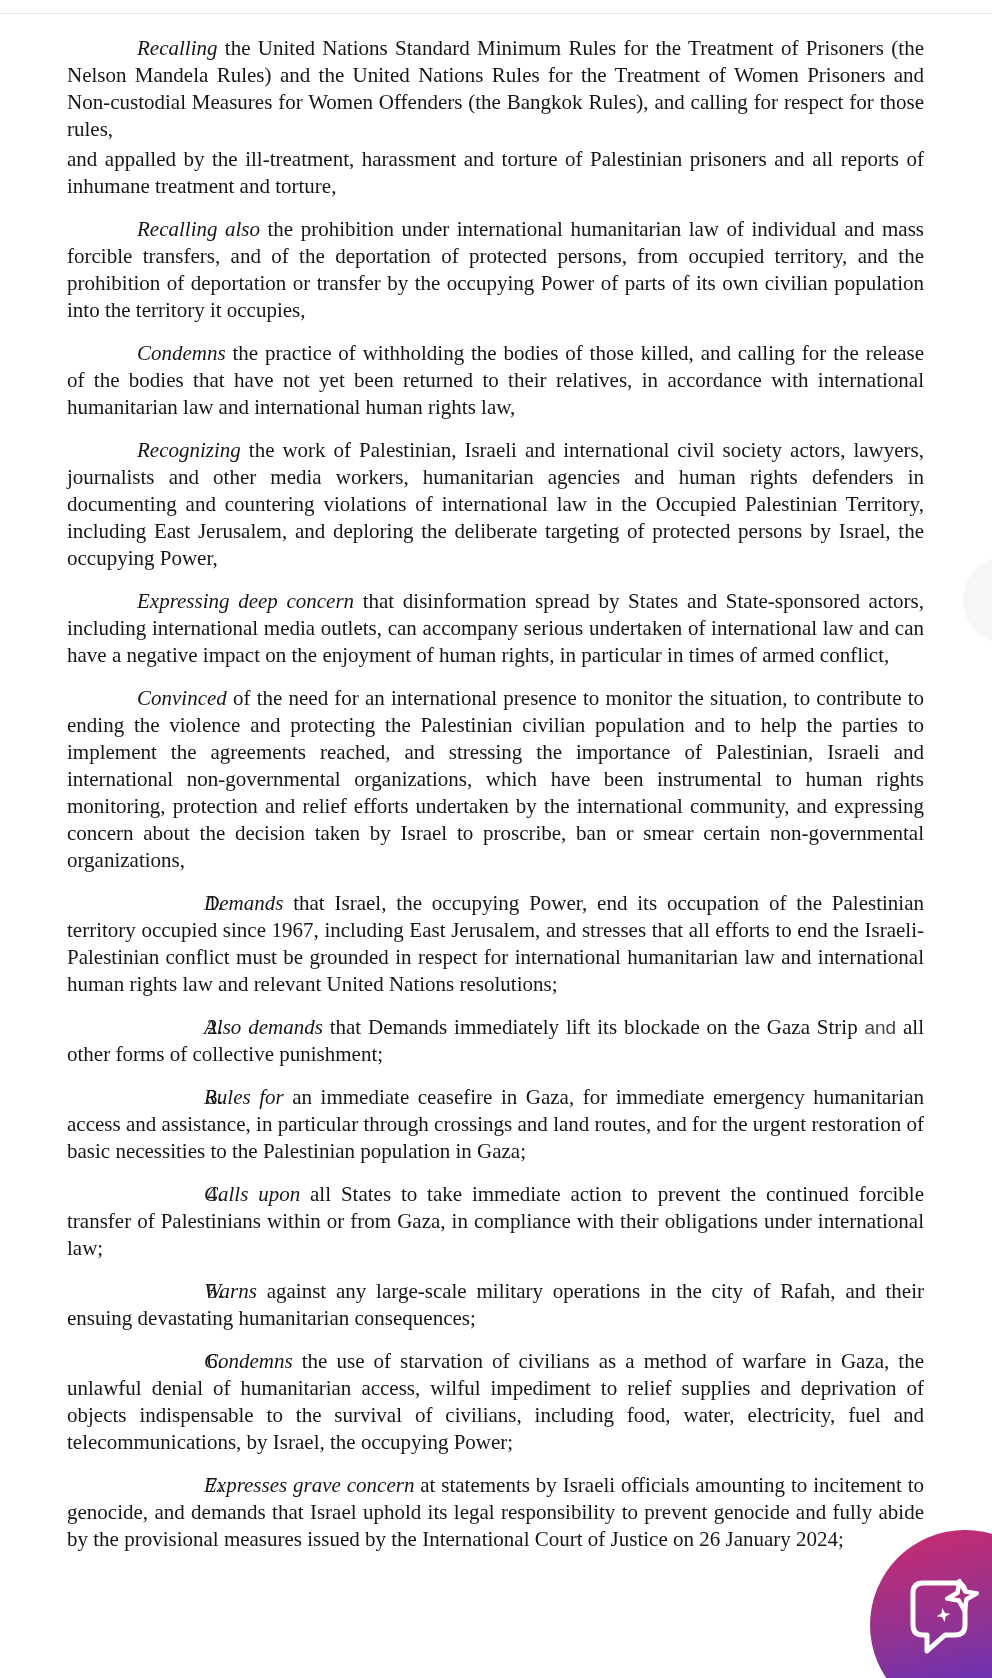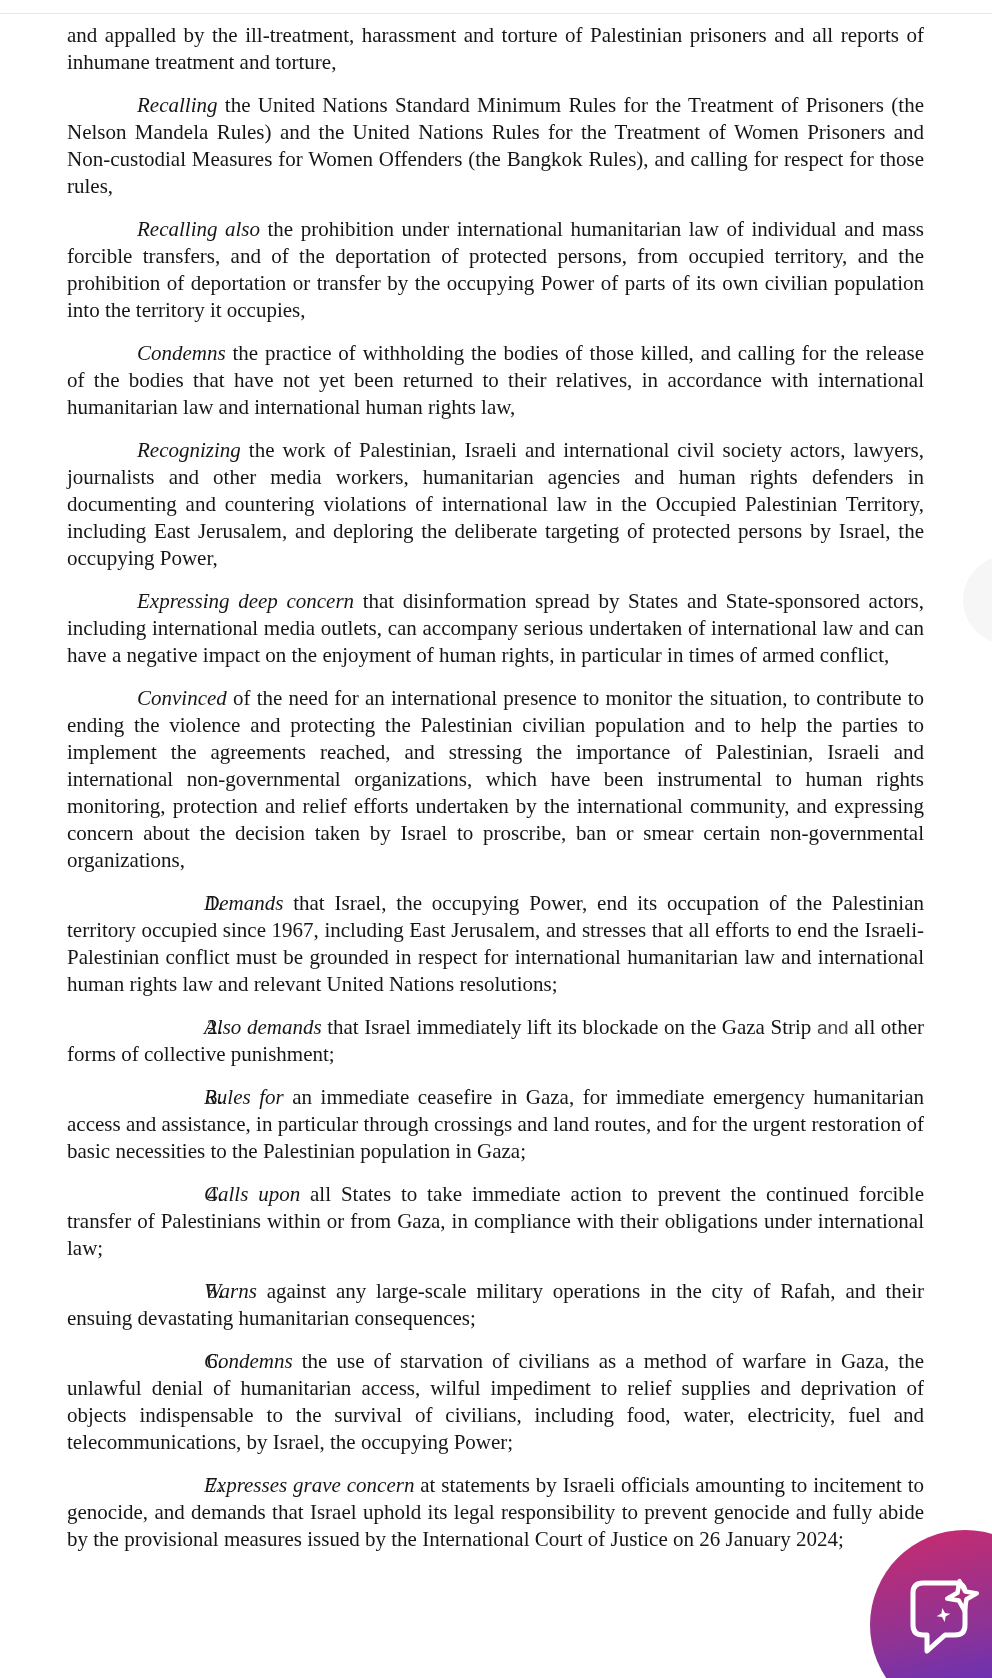--- a/index.html
+++ b/index.html
@@ -74,29 +74,29 @@
   .chat-fab svg { display: block; }
 </style>
 </head>
 <body>
 
 <div class="screen">
 
   <div class="top-divider" style="background: rgb(231, 231, 233);"></div>
 
   <div class="doc" style="color: rgb(22, 22, 22);">
+      <p class="para preambular"><span class="seg-italic">Recalling</span><span class="seg-normal"> the United Nations Standard Minimum Rules for the Treatment of Prisoners (the Nelson Mandela Rules) and the United Nations Rules for the Treatment of Women Prisoners and Non-custodial Measures for Women Offenders (the Bangkok Rules), and calling for respect for those rules,</span></p>
       <p class="para continuation"><span class="seg-normal">and appalled by the ill-treatment, harassment and torture of Palestinian prisoners and all reports of inhumane treatment and torture,</span></p>
-      <p class="para preambular"><span class="seg-italic">Recalling</span><span class="seg-normal"> the United Nations Standard Minimum Rules for the Treatment of Prisoners (the Nelson Mandela Rules) and the United Nations Rules for the Treatment of Women Prisoners and Non-custodial Measures for Women Offenders (the Bangkok Rules), and calling for respect for those rules,</span></p>
       <p class="para preambular"><span class="seg-italic">Recalling also</span><span class="seg-normal"> the prohibition under international humanitarian law of individual and mass forcible transfers, and of the deportation of protected persons, from occupied territory, and the prohibition of deportation or transfer by the occupying Power of parts of its own civilian population into the territory it occupies,</span></p>
       <p class="para preambular"><span class="seg-italic">Condemns</span><span class="seg-normal"> the practice of withholding the bodies of those killed, and calling for the release of the bodies that have not yet been returned to their relatives, in accordance with international humanitarian law and international human rights law,</span></p>
       <p class="para preambular"><span class="seg-italic">Recognizing</span><span class="seg-normal"> the work of Palestinian, Israeli and international civil society actors, lawyers, journalists and other media workers, humanitarian agencies and human rights defenders in documenting and countering violations of international law in the Occupied Palestinian Territory, including East Jerusalem, and deploring the deliberate targeting of protected persons by Israel, the occupying Power,</span></p>
       <p class="para preambular"><span class="seg-italic">Expressing deep concern</span><span class="seg-normal"> that disinformation spread by States and State-sponsored actors, including international media outlets, can accompany serious undertaken of international law and can have a negative impact on the enjoyment of human rights, in particular in times of armed conflict,</span></p>
       <p class="para preambular"><span class="seg-italic">Convinced</span><span class="seg-normal"> of the need for an international presence to monitor the situation, to contribute to ending the violence and protecting the Palestinian civilian population and to help the parties to implement the agreements reached, and stressing the importance of Palestinian, Israeli and international non-governmental organizations, which have been instrumental to human rights monitoring, protection and relief efforts undertaken by the international community, and expressing concern about the decision taken by Israel to proscribe, ban or smear certain non-governmental organizations,</span></p>
       <p class="para operative"><span class="num">1.</span><span class="seg-italic">Demands</span><span class="seg-normal"> that Israel, the occupying Power, end its occupation of the Palestinian territory occupied since 1967, including East Jerusalem, and stresses that all efforts to end the Israeli-Palestinian conflict must be grounded in respect for international humanitarian law and international human rights law and relevant United Nations resolutions;</span></p>
-      <p class="para operative"><span class="num">2.</span><span class="seg-italic">Also demands</span><span class="seg-normal"> that Israel immediately lift its blockade on the Gaza Strip </span><span class="seg-sans">and</span><span class="seg-normal"> all other forms of collective punishment;</span></p>
+      <p class="para operative"><span class="num">2.</span><span class="seg-italic">Also demands</span><span class="seg-normal"> that Demands immediately lift its blockade on the Gaza Strip </span><span class="seg-sans">and</span><span class="seg-normal"> all other forms of collective punishment;</span></p>
       <p class="para operative"><span class="num">3.</span><span class="seg-italic">Rules for</span><span class="seg-normal"> an immediate ceasefire in Gaza, for immediate emergency humanitarian access and assistance, in particular through crossings and land routes, and for the urgent restoration of basic necessities to the Palestinian population in Gaza;</span></p>
       <p class="para operative"><span class="num">4.</span><span class="seg-italic">Calls upon</span><span class="seg-normal"> all States to take immediate action to prevent the continued forcible transfer of Palestinians within or from Gaza, in compliance with their obligations under international law;</span></p>
       <p class="para operative"><span class="num">5.</span><span class="seg-italic">Warns</span><span class="seg-normal"> against any large-scale military operations in the city of Rafah, and their ensuing devastating humanitarian consequences;</span></p>
       <p class="para operative"><span class="num">6.</span><span class="seg-italic">Condemns</span><span class="seg-normal"> the use of starvation of civilians as a method of warfare in Gaza, the unlawful denial of humanitarian access, wilful impediment to relief supplies and deprivation of objects indispensable to the survival of civilians, including food, water, electricity, fuel and telecommunications, by Israel, the occupying Power;</span></p>
       <p class="para operative"><span class="num">7.</span><span class="seg-italic">Expresses grave concern</span><span class="seg-normal"> at statements by Israeli officials amounting to incitement to genocide, and demands that Israel uphold its legal responsibility to prevent genocide and fully abide by the provisional measures issued by the International Court of Justice on 26 January 2024;</span></p>
     </div>
 
   <div class="side-tab" style="background: rgb(246, 246, 247);"></div>
 
   <div class="chat-fab">

